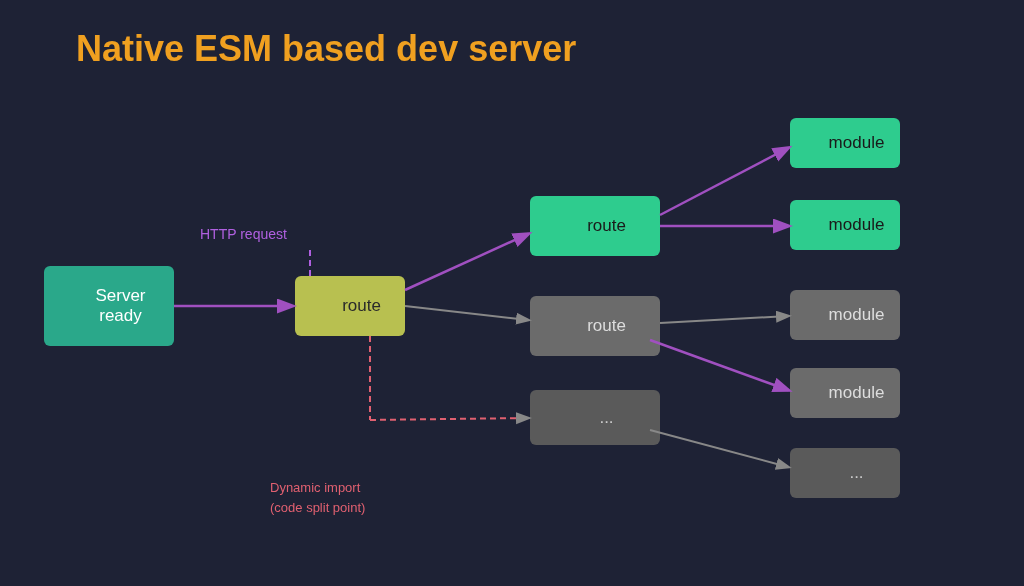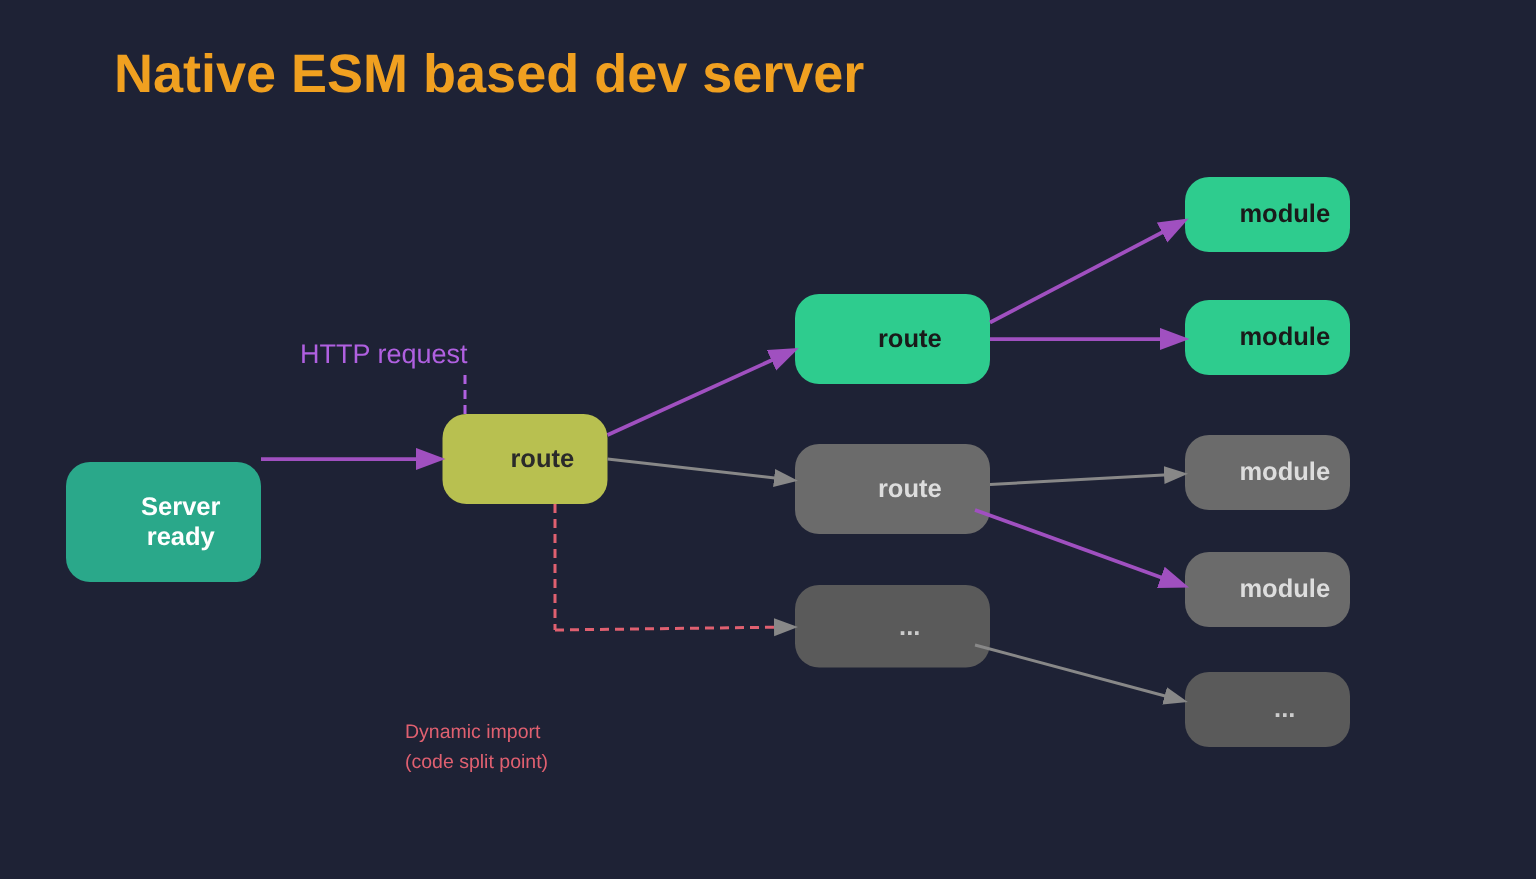--- a/index.html
+++ b/index.html
@@ -18,27 +18,27 @@
       left: 40px;
       color: #f0a020;
       font-size: 36px;
       font-weight: 600;
       margin-left: 36px;
     }
 
     
     .box {
       position: absolute;
-      border-radius: 16px;
+      border-radius: 6px;
       display: flex;
       align-items: center;
       justify-content: center;
       text-align: center;
       font-size: 17px;
-      font-weight: 700;
+      font-weight: 400;
       padding-left: 23px;
     }
 
     .box-server {
       background: #2aa88a;
       color: #fff;
       width: 130px;
       height: 80px;
       left: 44px;
       top: 266px;
@@ -124,21 +124,21 @@
       left: 790px;
       top: 448px;
     }
 
     
     .label-http {
       position: absolute;
       top: 226px;
       left: 200px;
       color: #b060e0;
-      font-size: 18px;
+      font-size: 14px;
     }
 
     .label-dynamic {
       position: absolute;
       top: 438px;
       left: 270px;
       color: #e06070;
       font-size: 13px;
       line-height: 1.5;
       margin-top: 40px;
@@ -152,21 +152,21 @@
       width: 1024px;
       height: 586px;
       pointer-events: none;
     }
   </style>
 </head>
 <body>
 
 <div class="title">Native ESM based dev server</div>
 
-<div class="box box-server" style="white-space:pre-line;margin-top:42px;">Server
+<div class="box box-server" style="white-space:pre-line;">Server
 ready</div>
 
 <div class="box box-entry">route</div>
 
 <div class="box box-route1">route</div>
 
 <div class="box box-route2">route</div>
 
 <div class="box box-dots">...</div>
 

